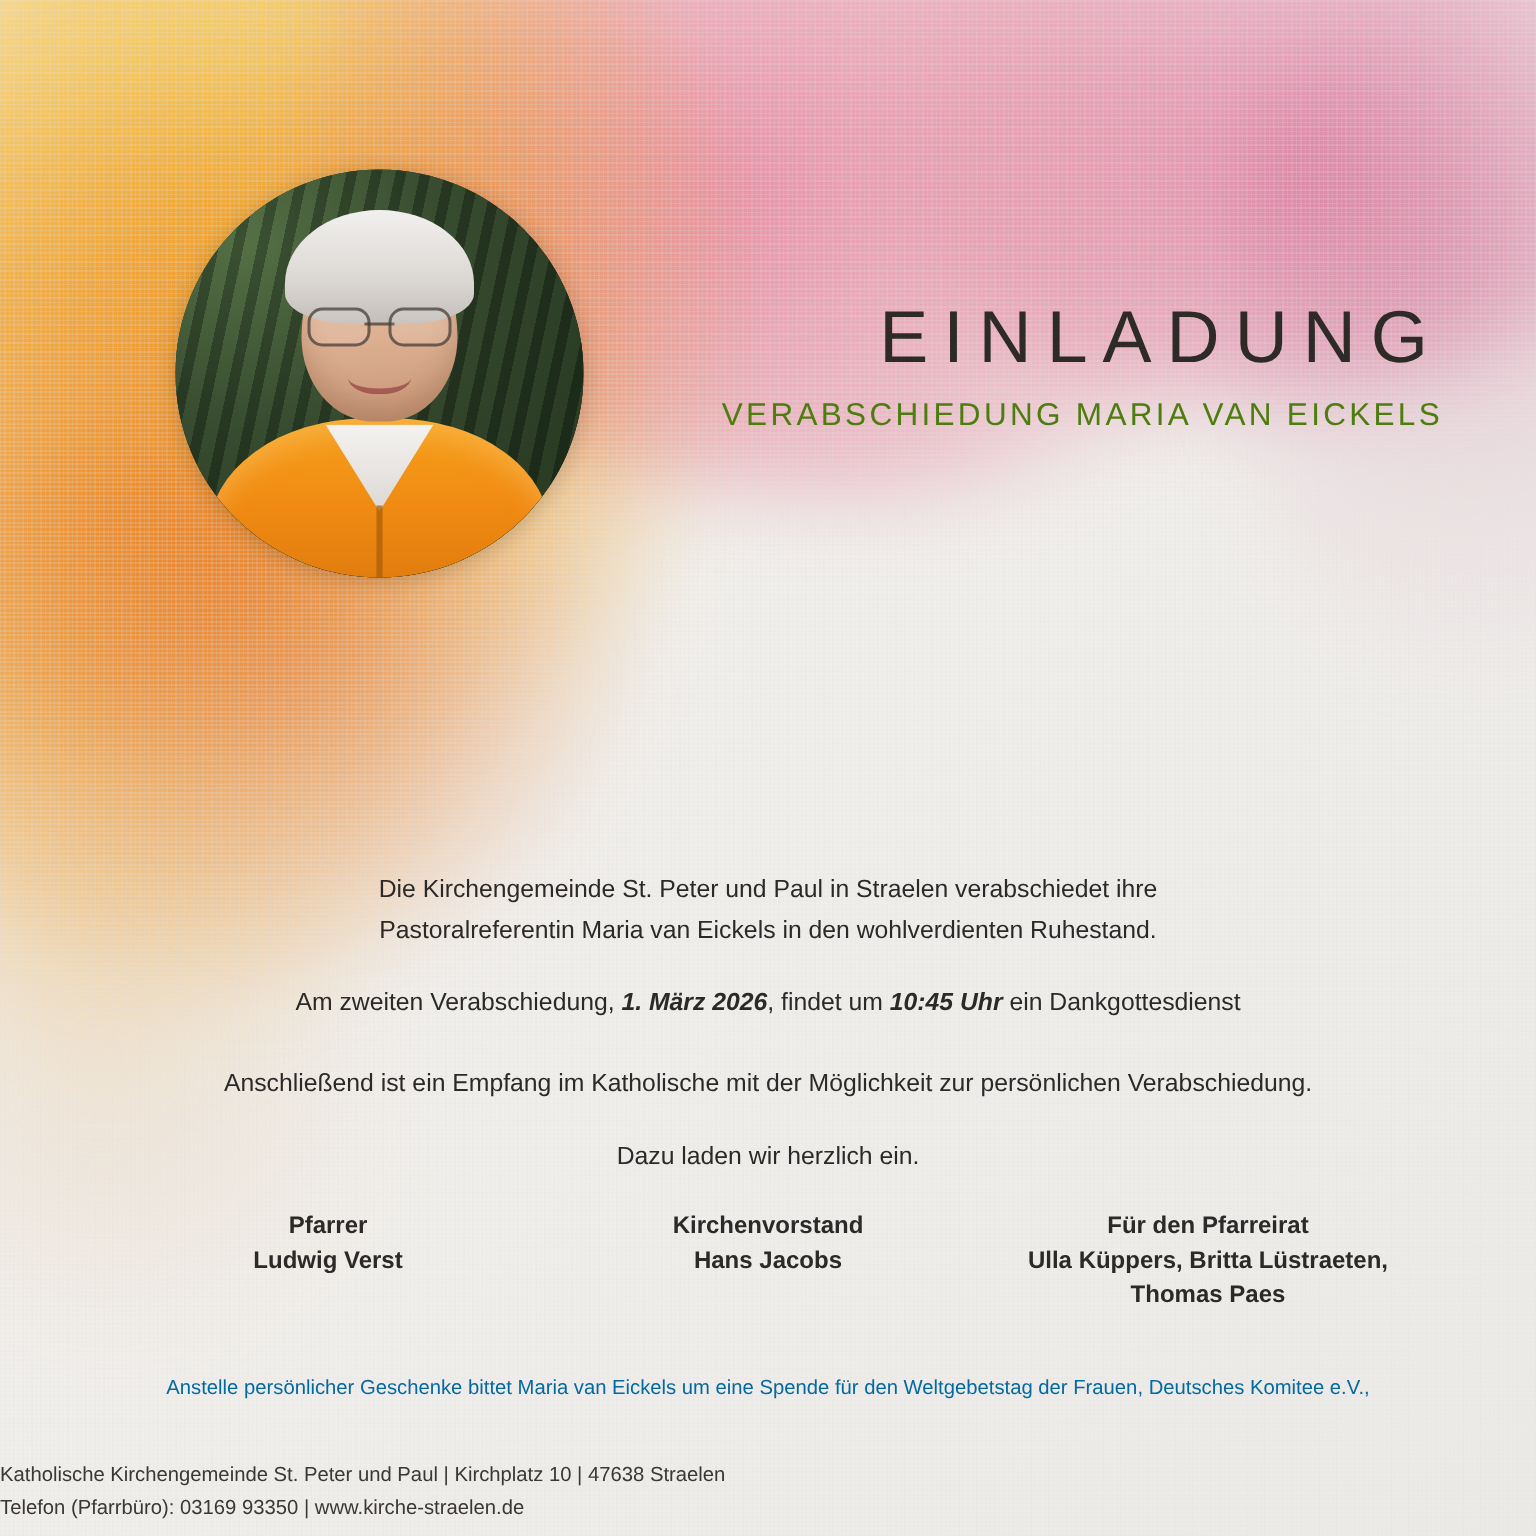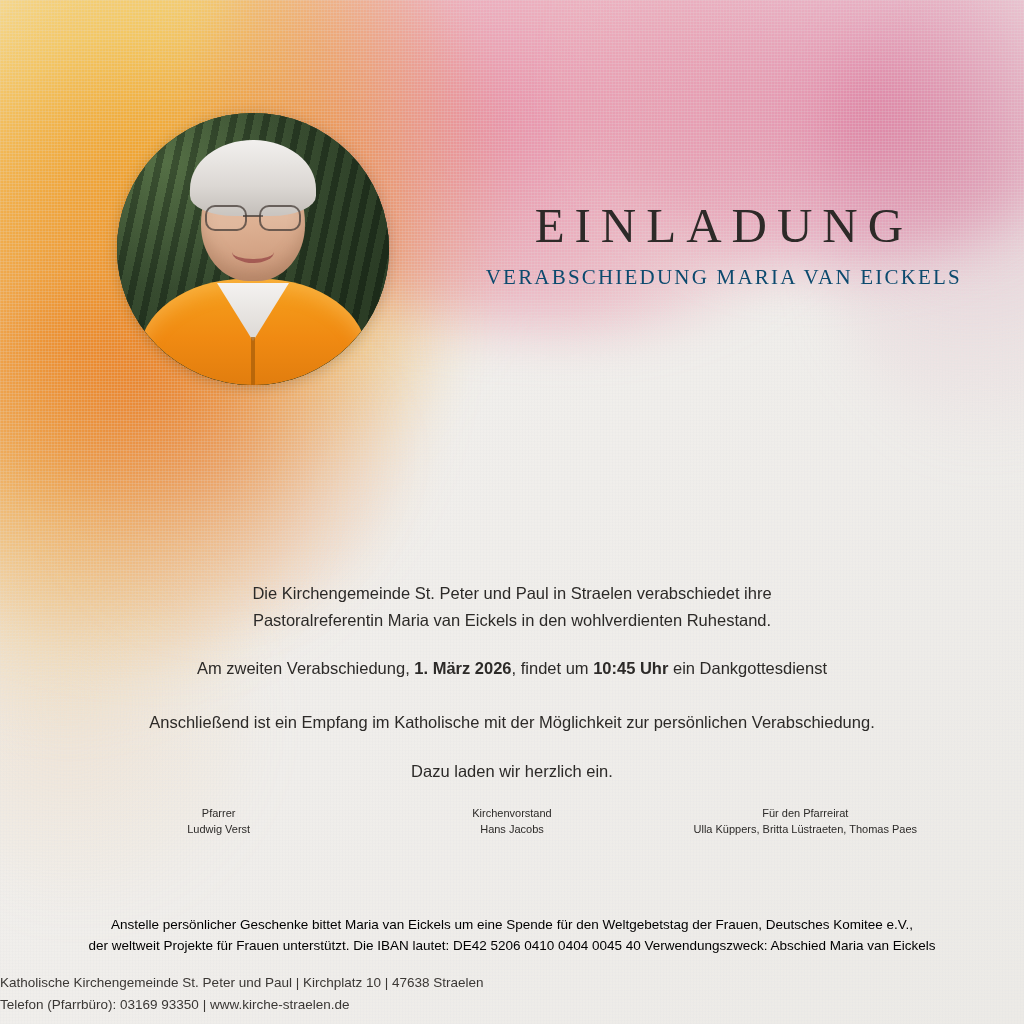--- a/index.html
+++ b/index.html
@@ -208,85 +208,84 @@
     width: 4px;
     height: 68px;
     background: rgba(170,95,10,0.75);
   }
 
   
   .title-block {
     position: absolute;
     right: 62px;
     top: 200px;
-    text-align: center;
-    font-family: Liberation Serif, serif;
+    text-align: right;
   }
   .title {
     font-size: 49px;
     letter-spacing: 10px;
     font-weight: 400;
     color: #2d2a28;
     line-height: 1.05;
     white-space: nowrap;
   }
   .subtitle {
     margin-top: 14px;
     font-size: 21px;
     letter-spacing: 2.2px;
-    color: #0c4a6e;
+    color: #4d7c0f;
     white-space: nowrap;
   }
 
   
   .body-text {
     position: absolute;
     left: 0;
     right: 0;
     top: 580px;
     text-align: center;
     font-size: 16.5px;
     line-height: 1.62;
     color: #2c2a28;
   }
   .body-text p { margin: 0 0 22px 0; }
   .body-text p:last-child { margin-bottom: 13px; }
-  .body-text strong { font-weight: 700; }
+  .body-text strong { font-weight: 700; font-style: italic; }
 
   
   .signers {
     position: absolute;
     left: 72px;
     right: 72px;
     top: 806px;
     display: flex;
     justify-content: space-between;
     align-items: flex-start;
-    font-size: 11px;
-    font-weight: 400;
+    font-size: 16px;
+    font-weight: 700;
     color: #2c2a28;
     line-height: 1.45;
   }
   .signers .col {
     flex: 1;
     text-align: center;
   }
   .signers .role { display: block; }
   .signers .names { display: block; }
 
   
   .note {
     position: absolute;
     left: 0;
     right: 0;
     top: 915px;
     text-align: center;
     font-size: 13.5px;
     line-height: 1.55;
-    color: #000000;
+    color: #0369a1;
   }
   .footer {
     position: absolute;
     left: 0;
     right: 0;
     top: 972px;
     text-align: left;
     font-size: 13.5px;
     line-height: 1.6;
     color: #3a3734;
@@ -355,21 +354,20 @@
       <span class="names">Hans Jacobs</span>
     </div>
     <div class="col">
       <span class="role">Für den Pfarreirat</span>
       <span class="names">Ulla Küppers, Britta Lüstraeten, Thomas Paes</span>
     </div>
   </div>
 
   <div class="note">
     <span>Anstelle persönlicher Geschenke bittet Maria van Eickels um eine Spende für den Weltgebetstag der Frauen, Deutsches Komitee e.V.,</span><br>
-    <span>der weltweit Projekte für Frauen unterstützt. Die IBAN lautet: DE42 5206 0410 0404 0045 40 Verwendungszweck: Abschied Maria van Eickels</span>
   </div>
 
   <div class="footer">
     <span>Katholische Kirchengemeinde St. Peter und Paul | Kirchplatz 10 | 47638 Straelen</span><br>
     <span>Telefon (Pfarrbüro): 03169 93350 | www.kirche-straelen.de</span>
   </div>
 
 </div>
 
 </body></html>

